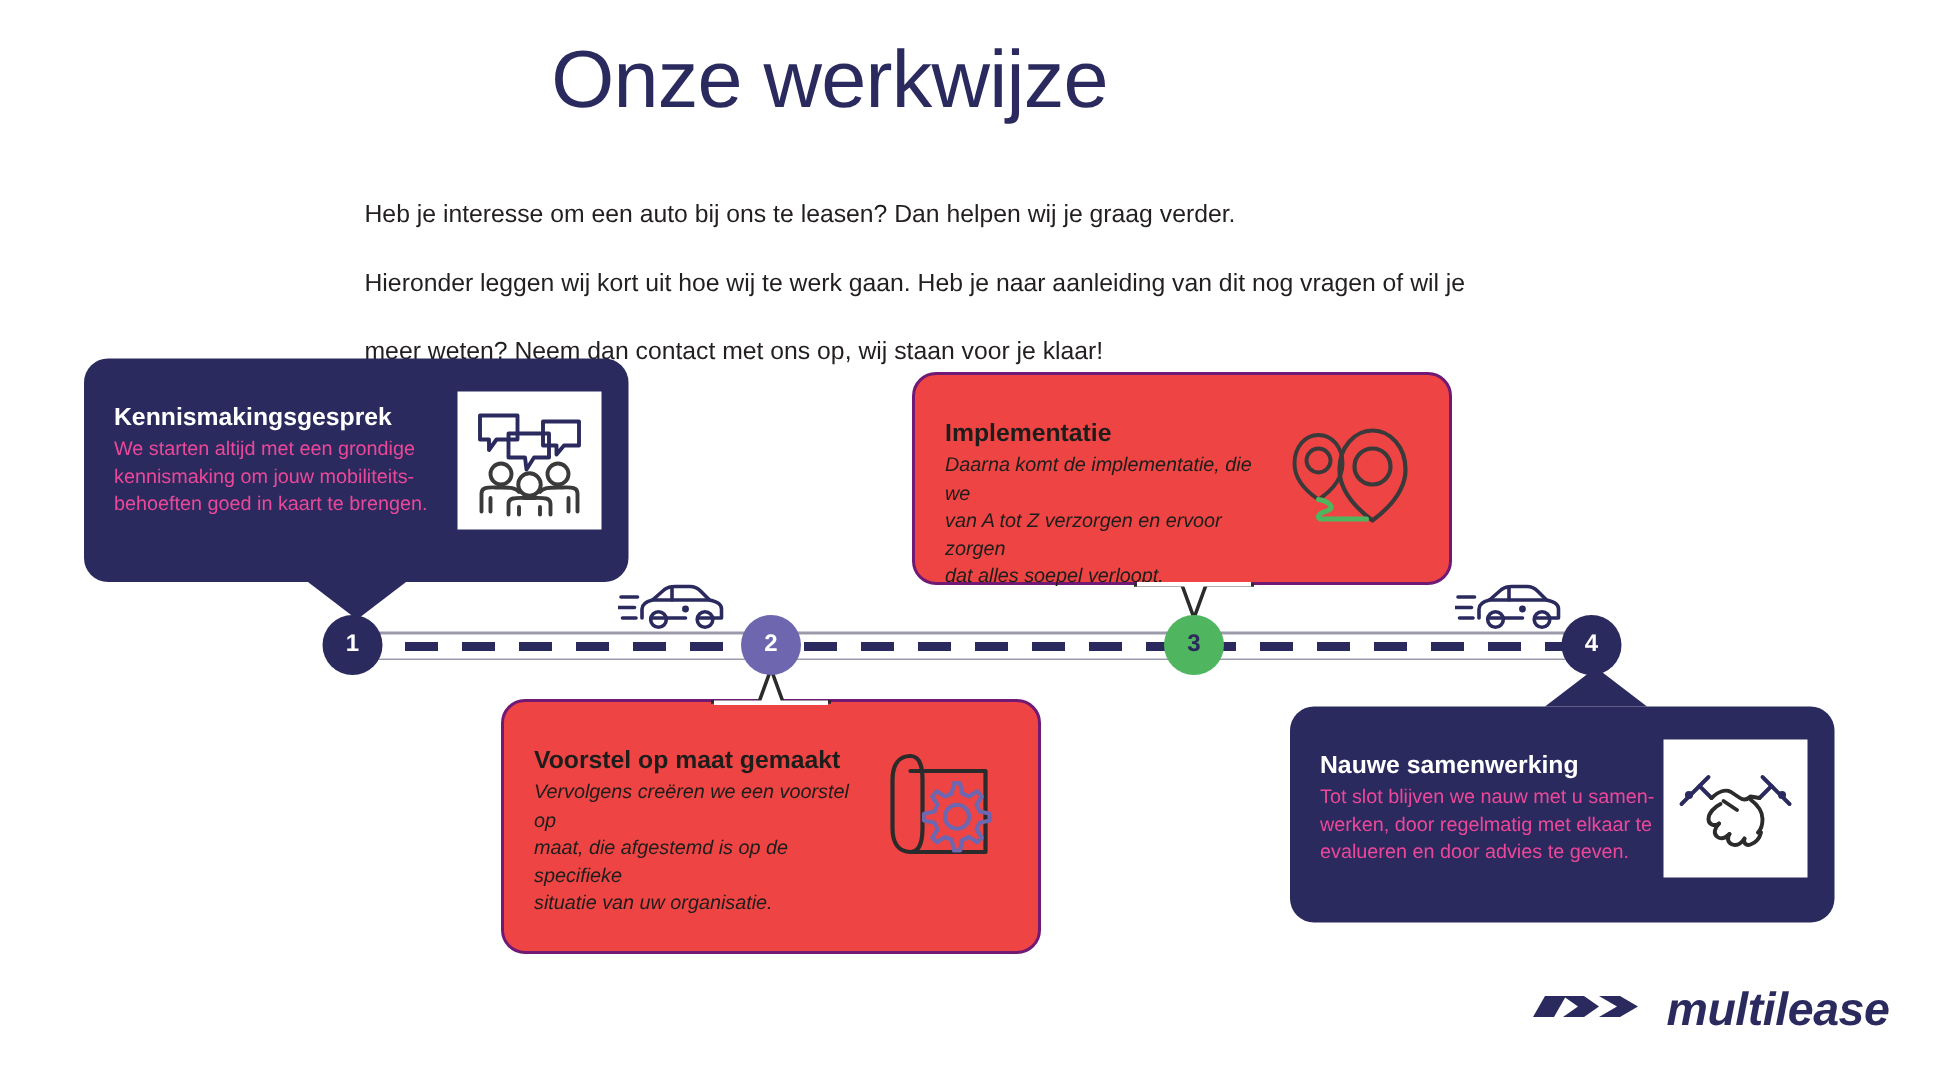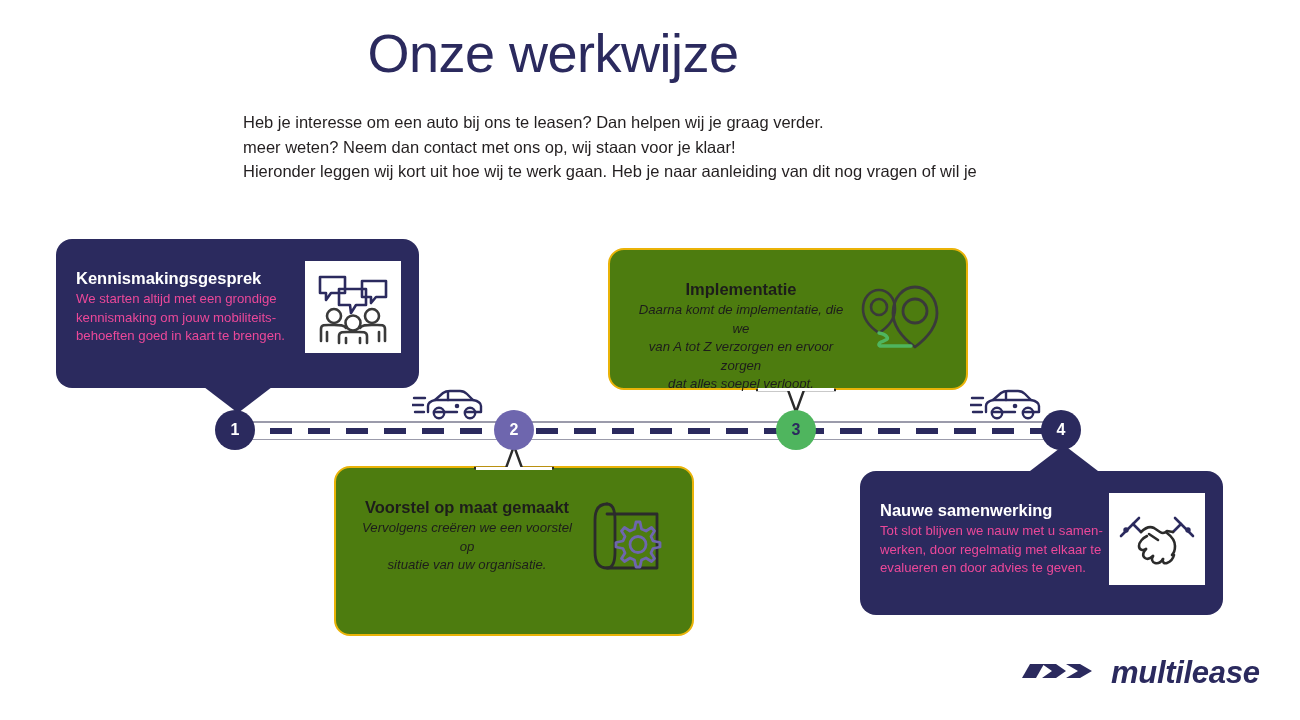--- a/index.html
+++ b/index.html
@@ -15,21 +15,21 @@
   .page-title {
     position: absolute; top: 22px; left: 0; width: 1106px;
     text-align: center;
     font-size: 54px; font-weight: 400; letter-spacing: -0.5px;
     color: #2b2a5e;
   }
   .intro {
     position: absolute; top: 110px; left: 243px; width: 800px;
     font-size: 16.5px; line-height: 24.5px; color: #231f20;
   }
-  .intro span { display: block; }
+  .intro span { display: block; margin-top: 21px; }
 
   
   .road { position: absolute; left: 232px; top: 421px; width: 832px; height: 19px; }
   .road-edge { position: absolute; left: 0; width: 100%; height: 1.5px; background: #9b9bab; }
   .road-edge.top { top: 0; }
   .road-edge.bottom { bottom: 0; }
   .road-dashes {
     position: absolute; left: 0; top: 7px; width: 100%; height: 6px;
     background: repeating-linear-gradient(to right,
       #2b2a5e 0px, #2b2a5e 22px, rgba(0,0,0,0) 22px, rgba(0,0,0,0) 38px);
@@ -38,21 +38,21 @@
   
   .marker {
     position: absolute; width: 40px; height: 40px; border-radius: 50%;
     display: flex; align-items: center; justify-content: center;
     font-size: 16px; font-weight: bold; z-index: 6;
   }
 
   
   .card { position: absolute; border-radius: 16px; z-index: 4; }
   .card.dark { background: #2b2a5e; }
-  .card.light { background: #4d7c0f; border: 2px solid #eab308; text-align: center; }
+  .card.light { background: #ef4444; border: 2px solid #701a75; }
   .card-inner { position: relative; display: flex; height: 100%; padding: 22px 18px 22px 20px; }
   .card-text { flex: 1 1 auto; padding-top: 8px; }
   .card-title { font-size: 16.5px; font-weight: bold; margin-bottom: 2px; }
   .card-body { font-size: 13.2px; line-height: 18.5px; }
   .card.dark .card-title { color: #ffffff; }
   .card.dark .card-body { color: #ec4899; }
   .card.light .card-title { color: #1d1d1b; }
   .card.light .card-body { color: #1d1d1b; font-style: italic; }
   .card-icon { flex: 0 0 auto; display: flex; align-items: flex-start; justify-content: center; }
   .icon-tile { width: 96px; height: 92px; display: flex; align-items: center; justify-content: center; }
@@ -79,22 +79,22 @@
 </style>
 </head>
 <body>
 
 <div id="stage">
 
   <div class="page-title">Onze werkwijze</div>
 
   <div class="intro">
     <span>Heb je interesse om een auto bij ons te leasen? Dan helpen wij je graag verder.</span>
+    <span>Hieronder leggen wij kort uit hoe wij te werk gaan. Heb je naar aanleiding van dit nog vragen of wil je</span>
     <span>meer weten? Neem dan contact met ons op, wij staan voor je klaar!</span>
-    <span>Hieronder leggen wij kort uit hoe wij te werk gaan. Heb je naar aanleiding van dit nog vragen of wil je</span>
   </div>
 
   <div class="road">
     <div class="road-edge top"></div>
     <div class="road-edge bottom"></div>
     <div class="road-dashes"></div>
   </div>
 
   <div class="car" style="left:412px; top:381px;">
     <svg width="74" height="42" viewBox="0 0 74 42">
@@ -204,20 +204,21 @@
   <div class="marker" style="left:776px; top:410px; background:#4fb55e; color:#2b2a5e;">
     <span>3</span>
   </div>
 
   <div class="card light" style="left:334px; top:466px; width:360px; height:170px;">
     <div class="card-inner">
       <div class="card-text">
         <div class="card-title">Voorstel op maat gemaakt</div>
         <div class="card-body">
           <div>Vervolgens creëren we een voorstel op</div>
+          <div>maat, die afgestemd is op de specifieke</div>
           <div>situatie van uw organisatie.</div>
         </div>
       </div>
       <div class="card-icon">
         <div class="icon-tile">
           <svg width="82" height="76" viewBox="0 0 82 76">
             <path d="M22 6 C14 6 10 12 10 22 L10 54 C10 64 14 70 22 70 L72 70 L72 16 L22 16" fill="none" stroke="#2b2b2b" stroke-width="2.8" stroke-linejoin="round" stroke-linecap="round"></path>
             <path d="M22 6 C28 6 30 12 30 22 L30 54 C30 64 28 70 22 70" fill="none" stroke="#2b2b2b" stroke-width="2.8" stroke-linejoin="round" stroke-linecap="round"></path>
             <path d="M51 24 L55 24 L56.5 31 L61 33 L66.5 29.5 L69.5 33 L66 38.5 L68 43 L75 44.5 L75 49 L68 50.5 L66 55 L69.5 60.5 L66.5 63.5 L61 60 L56.5 62 L55 69 L51 69 L49.5 62 L45 60 L39.5 63.5 L36.5 60.5 L40 55 L38 50.5 L31 49 L31 44.5 L38 43 L40 38.5 L36.5 33 L39.5 29.5 L45 33 L49.5 31 Z" fill="none" stroke="#6e66ae" stroke-width="2.8" stroke-linejoin="round"></path>
             <circle cx="53" cy="46.5" r="8" fill="none" stroke="#6e66ae" stroke-width="2.8"></circle>

